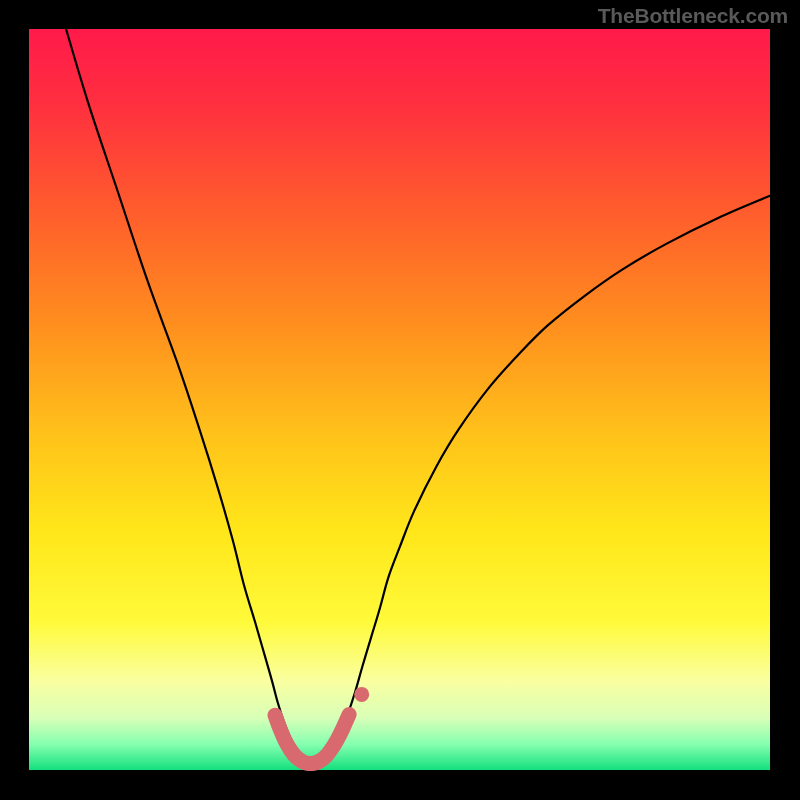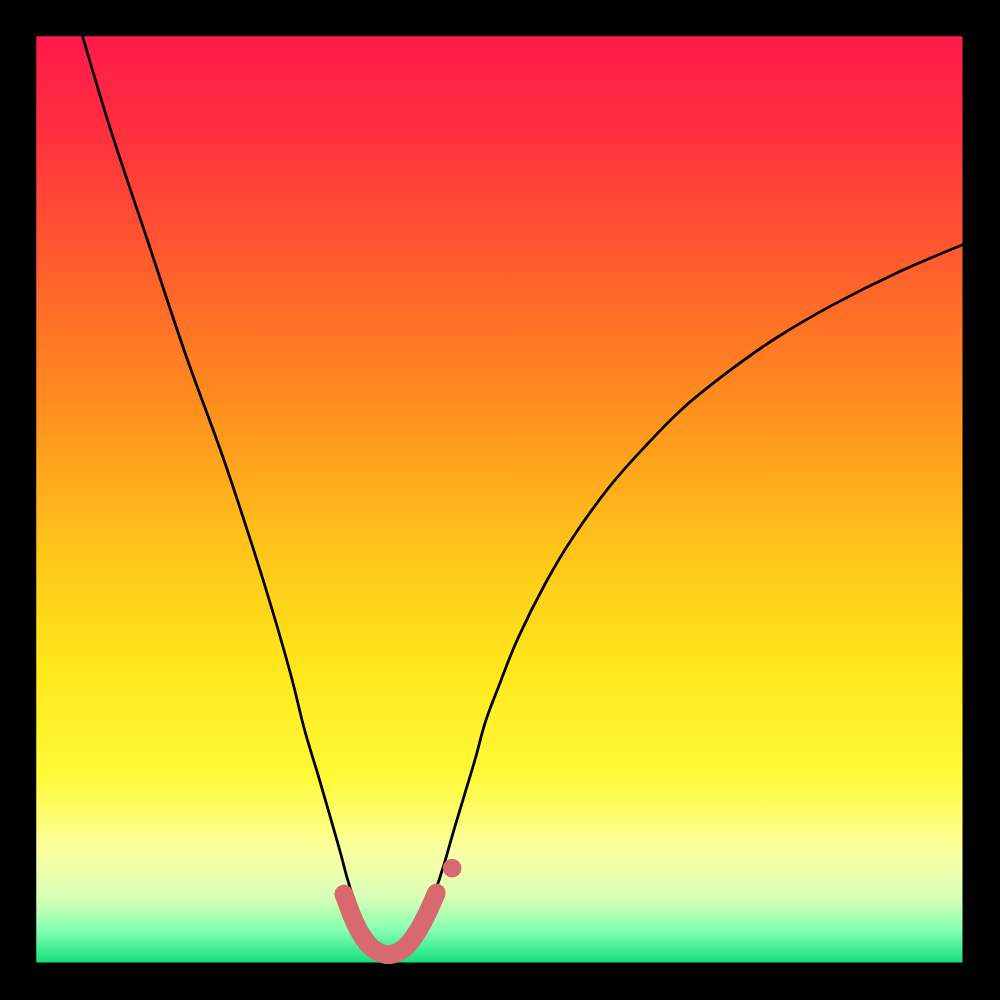--- a/index.html
+++ b/index.html
@@ -30,20 +30,21 @@
   svg.plot {
     position: absolute;
     top: 0; left: 0;
     width: 800px; height: 800px;
   }
 </style>
 </head>
 <body>
 
 <div class="frame">
+  <div class="watermark">TheBottleneck.com</div>
   <svg class="plot" viewBox="0 0 800 800">
     <defs>
       <linearGradient id="bg-grad" x1="0" y1="0" x2="0" y2="1">
           <stop offset="0.00%" stop-color="#ff1a4a"></stop>
           <stop offset="10.00%" stop-color="#ff2f3f"></stop>
           <stop offset="25.00%" stop-color="#ff5e2c"></stop>
           <stop offset="40.00%" stop-color="#ff8f1e"></stop>
           <stop offset="55.00%" stop-color="#ffc31a"></stop>
           <stop offset="68.00%" stop-color="#ffe71a"></stop>
           <stop offset="80.00%" stop-color="#fffa3a"></stop>

